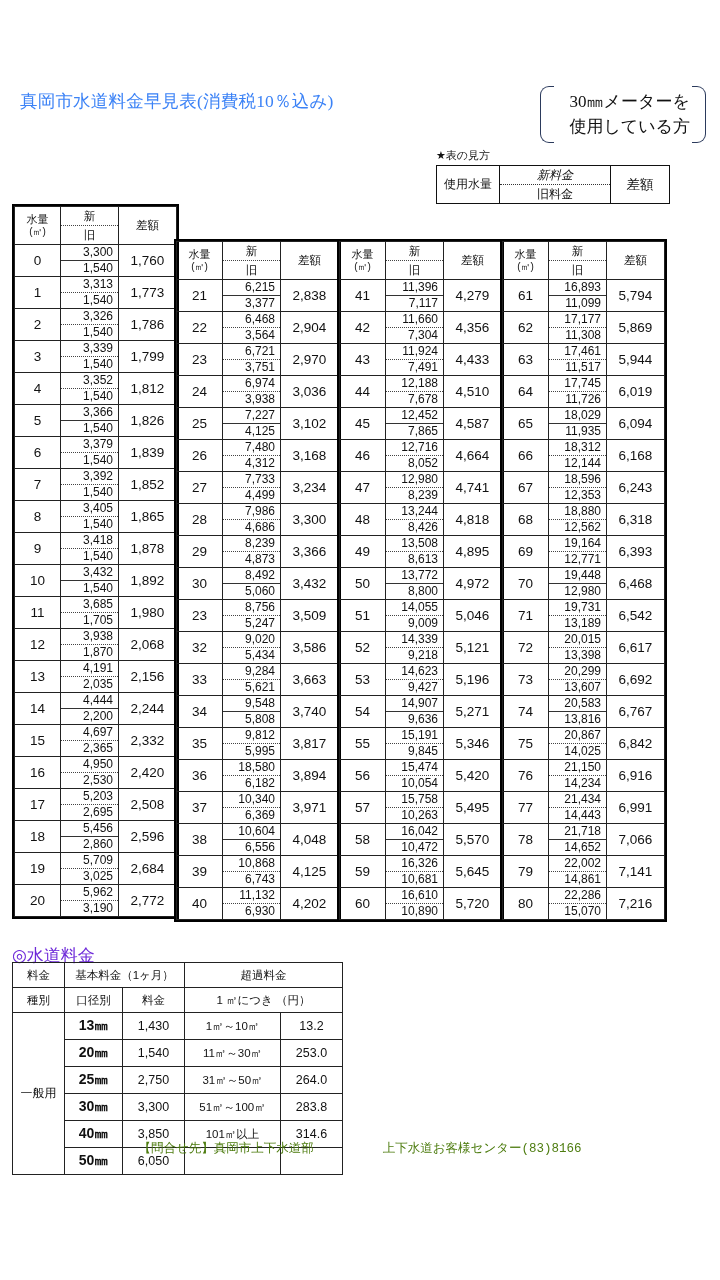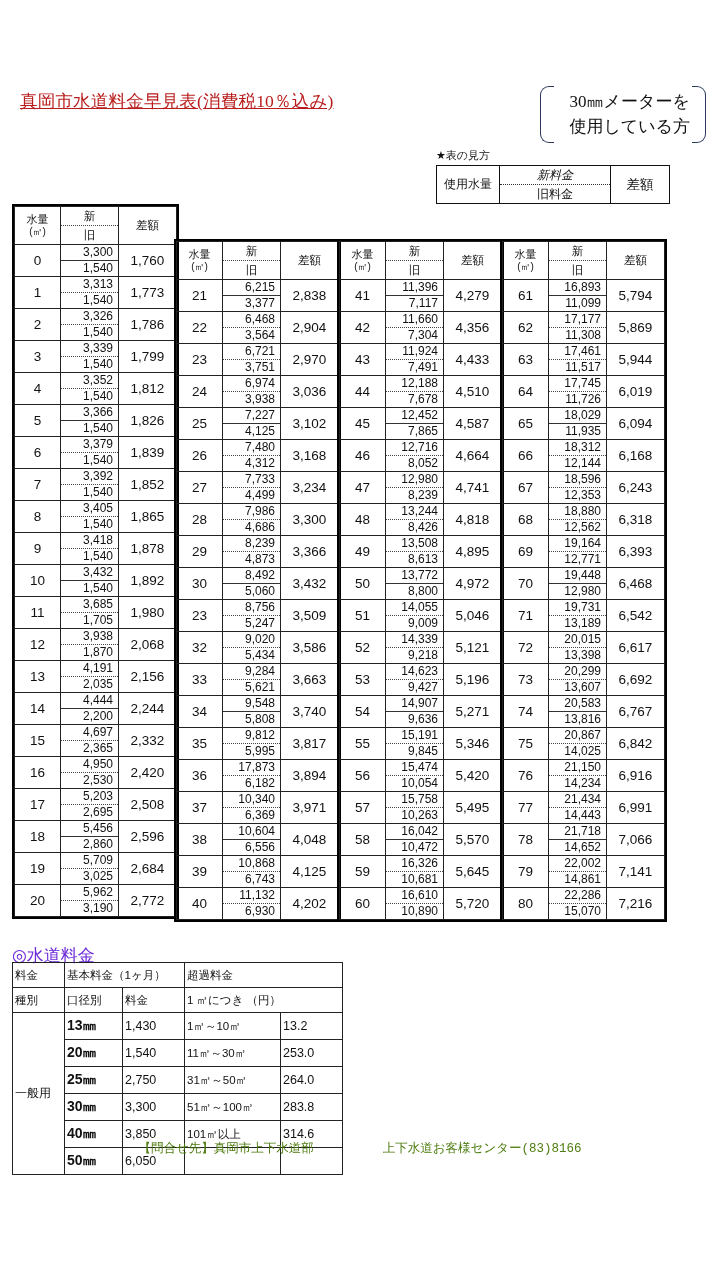--- a/index.html
+++ b/index.html
@@ -13,21 +13,21 @@
     overflow:hidden;
     -webkit-font-smoothing:antialiased;
   }
   .page{position:relative;width:720px;height:1280px;}
 
   
   #title-block{position:absolute;left:20px;top:88px;}
   #title-block .tline{
     font-size:17.5px;line-height:27px;letter-spacing:.2px;
     font-family:"Liberation Serif","DejaVu Serif",serif;
-    white-space:nowrap;color:#b91c1c;text-decoration:underline;
+    white-space:nowrap;color:#3b82f6;
   }
 
   
   #meter-note{
     position:absolute;right:14px;top:86px;
     padding:3px 16px 4px 29px;
     font-family:"Liberation Serif","DejaVu Serif",serif;
     font-size:17px;line-height:25px;text-align:center;
     color:#111;white-space:nowrap;
   }
@@ -77,21 +77,21 @@
     display:block;font-size:12px;line-height:15px;
     text-align:right;padding-right:5px;
   }
   .pair-in span.new{border-bottom:1px dotted #444;}
   .pair-in.solid span.new{border-bottom:1px solid #333;}
 
   
   #fee-title{position:absolute;left:12px;top:944px;font-size:17px;color:#6d28d9;}
   #fee-wrap{position:absolute;left:12px;top:962px;}
   table.fee{border-collapse:collapse;table-layout:fixed;}
-  table.fee td{border:1px solid #222;padding:2px;color:#111;text-align:left;margin-left:40px;}
+  table.fee td{border:1px solid #222;padding:2px;color:#111;text-align:center;margin-left:40px;}
   table.fee col.f-kind{width:52px;}
   table.fee col.f-dia{width:58px;}
   table.fee col.f-price{width:62px;}
   table.fee col.f-range{width:96px;}
   table.fee col.f-unit{width:62px;}
   td.f-h{font-size:11.5px;height:20px;}
   td.f-kind-cell{font-size:12px;}
   td.f-dia{font-size:14px;text-align:left;padding-left:3px;height:22px;font-weight:bold;}
   td.f-price{font-size:12.5px;text-align:right;padding-right:5px;}
   td.f-range{font-size:11.5px;}
@@ -529,21 +529,21 @@
                 <span class="new">9,812</span>
                 <span class="old">5,995</span>
               </span>
             </td>
             <td class="diff">3,817</td>
           </tr>
           <tr>
             <td class="vol">36</td>
             <td class="pair">
               <span class="pair-in">
-                <span class="new">17,873</span>
+                <span class="new">18,580</span>
                 <span class="old">6,182</span>
               </span>
             </td>
             <td class="diff">3,894</td>
           </tr>
           <tr>
             <td class="vol">37</td>
             <td class="pair">
               <span class="pair-in">
                 <span class="new">10,340</span>

